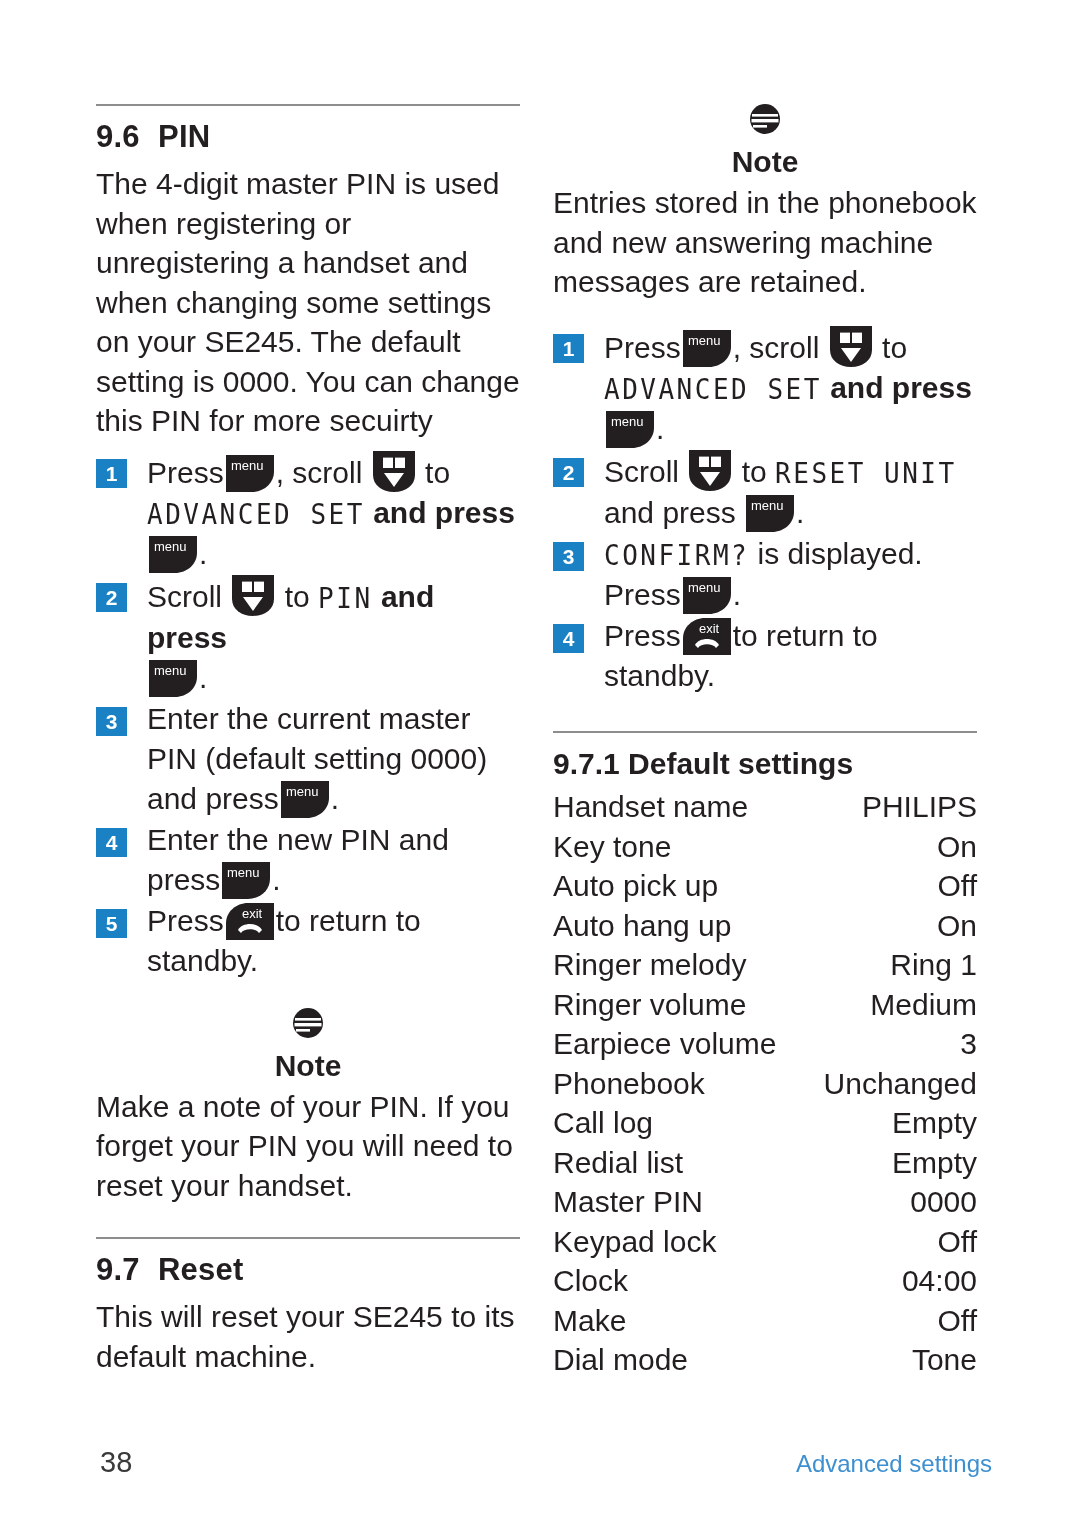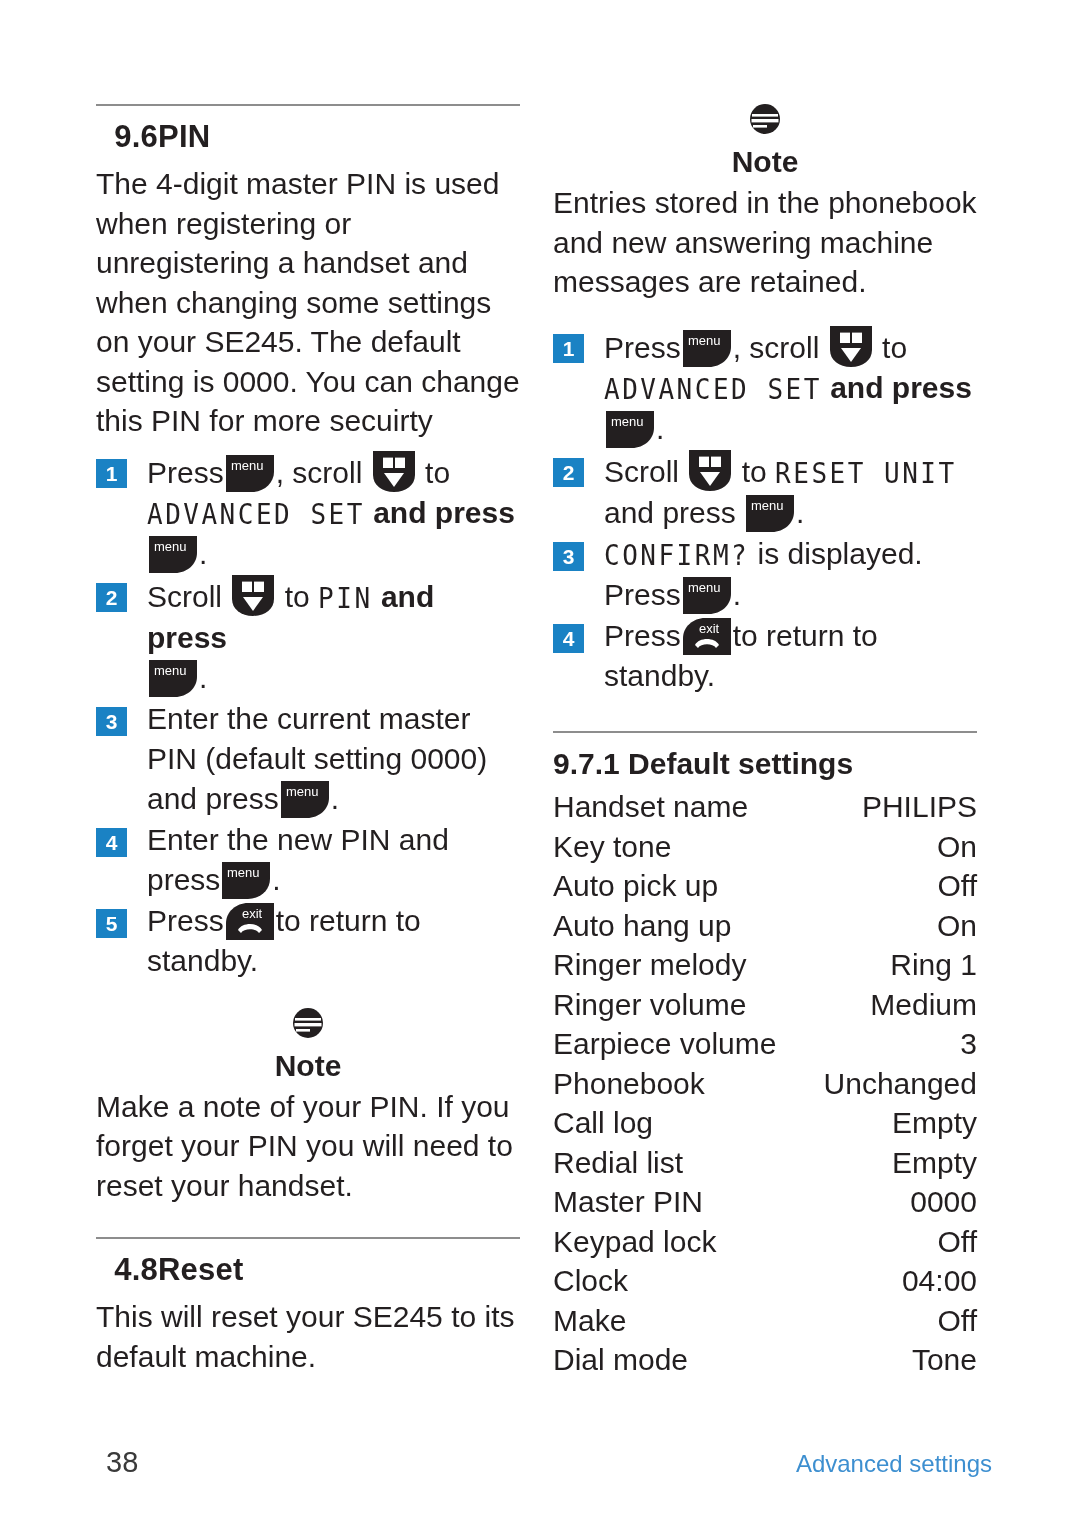--- a/index.html
+++ b/index.html
@@ -40,21 +40,21 @@
 
   
   h2.section {
     font-size: 31px;
     font-weight: bold;
     letter-spacing: 0.2px;
     margin: 0 0 10px 0;
     line-height: 1.1;
     color: #231f20;
   }
-  h2.section .num { display: inline-block; min-width: 62px; text-align: right; }
+  h2.section .num { display: inline-block; min-width: 62px; }
   h2.subsection {
     font-size: 30px;
     font-weight: bold;
     margin: 0 0 6px 0;
     line-height: 1.15;
     color: #231f20;
   }
 
   
   p.body {
@@ -155,21 +155,21 @@
     color: #231f20;
     font-weight: 400;
     vertical-align: top;
   }
   table.settings td.k { text-align: left; }
   table.settings td.v { text-align: right; }
 
   
   .footer {
     position: absolute;
-    left: 106px;
+    left: 100px;
     right: 88px;
     top: 1448px;
     height: 40px;
   }
   .page-num {
     position: absolute;
     left: 0;
     top: 0;
     font-size: 29px;
     color: #3a3a3a;
@@ -305,21 +305,21 @@
           <use href="#ic-note"></use>
         </svg>
       <span class="note-title">Note</span>
     </div>
     <p class="body">Make a note of your PIN. If you forget your PIN you will need to reset your handset.</p>
 
     <div style="height:22px"></div>
     <div class="rule"></div>
 
     <h2 class="section">
-      <span class="num">4.8</span><span>Reset</span>
+      <span class="num">9.7</span><span>Reset</span>
     </h2>
     <p class="body">This will reset your SE245 to its default machine.</p>
   </div>
 
   <div class="col col-right">
 
     <div class="note-head">
       <svg class="note-icon" viewBox="0 0 30 30">
           <use href="#ic-note"></use>
         </svg>

